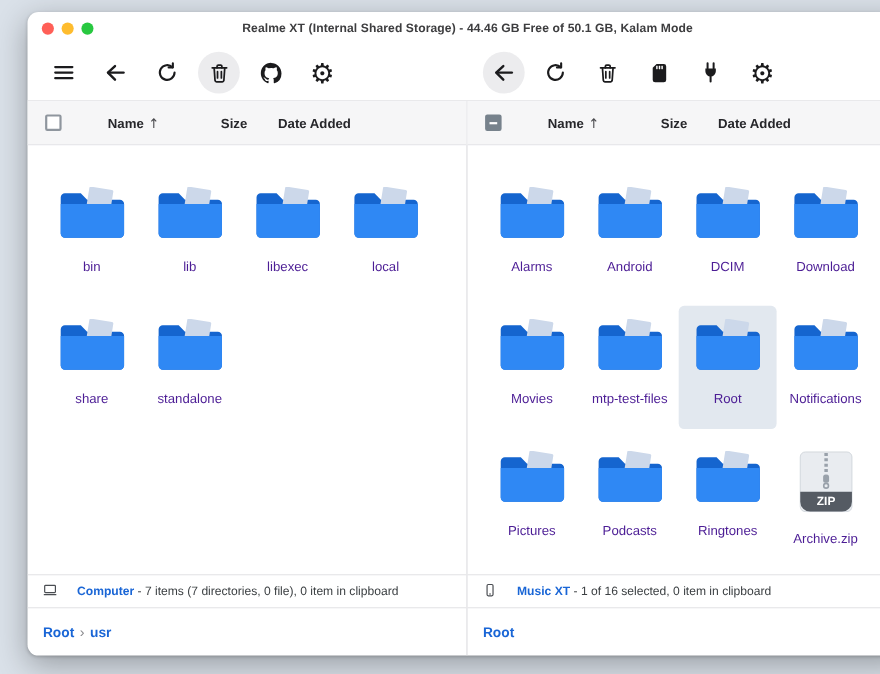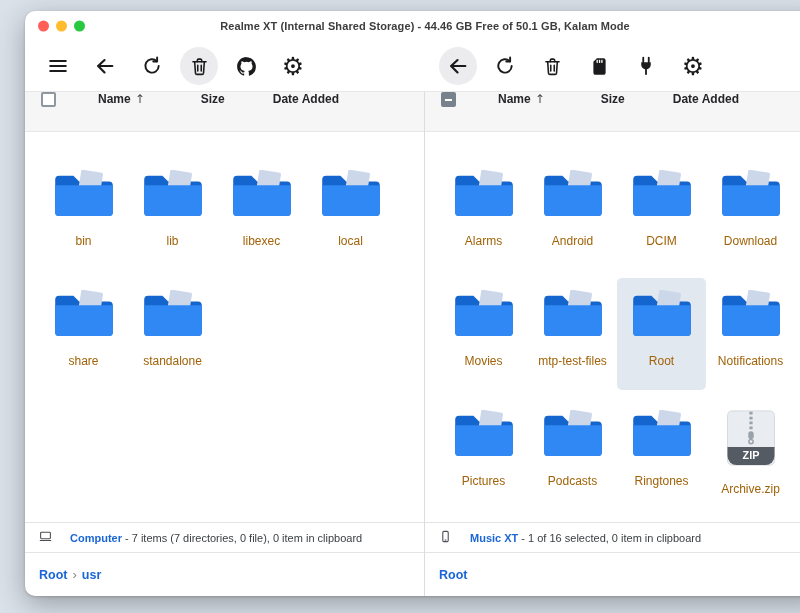--- a/index.html
+++ b/index.html
@@ -29,42 +29,42 @@
   .tool-btn { width: 38px; height: 38px; border-radius: 50%; display: flex; align-items: center; justify-content: center; cursor: pointer; }
   .tool-btn.active { background: #ececee; }
   .tool-btn svg { display: block; }
   .glyph-gear { font-family: "DejaVu Sans", sans-serif; font-size: 25px; color: #1b1b1d; line-height: 1; }
   
   .content { flex: 1 1 auto; display: flex; border-top: 1px solid #e7e7e9; min-height: 0; }
   .pane { width: 50%; display: flex; flex-direction: column; min-width: 0; }
   .pane.left { border-right: 1px solid #dcdcdf; }
   .pane-header {
     height: 40px; flex: 0 0 auto; background: #f6f6f7; border-bottom: 1px solid #e7e7e9;
-    display: flex; align-items: flex-start; padding-left: 16px;
+    display: flex; align-items: center; padding-left: 16px;
     font-size: 12px; font-weight: 700; color: #26262a;
   }
   .checkbox { width: 15px; height: 15px; border: 2px solid #8f969e; border-radius: 2px; background: #fff; flex: 0 0 auto; position: relative; cursor: pointer; }
   .checkbox.indeterminate { background: #77828c; border-color: #77828c; }
   .checkbox.indeterminate::after { content: ""; position: absolute; left: 2px; top: 4.5px; width: 7px; height: 2px; background: #fff; }
   .h-name { margin-left: 42px; display: flex; align-items: center; gap: 4px; cursor: pointer; }
   .sort { font-family: "DejaVu Sans", sans-serif; font-weight: 400; color: #4a4a4e; }
   .h-size { margin-left: 56px; cursor: pointer; }
-  .h-date { margin-left: 48px; cursor: pointer; }
+  .h-date { margin-left: 28px; cursor: pointer; }
   
   .grid {
     flex: 1 1 auto; min-height: 0; overflow: hidden;
     padding: 26px 0 0 14px;
     display: grid; grid-template-columns: repeat(4, 89px);
     grid-auto-rows: 112px; row-gap: 8px;
     align-content: start;
   }
   .file-item { width: 89px; padding-top: 12px; text-align: center; border-radius: 5px; cursor: pointer; }
   .file-item.selected { background: #e2e8ef; }
   .icon-wrap { display: inline-block; height: 52px; }
-  .file-label { margin-top: 12px; font-size: 12px; color: #a16207; white-space: nowrap; overflow: hidden; text-overflow: ellipsis; padding: 0 2px; }
+  .file-label { margin-top: 12px; font-size: 12px; color: #4c1d95; white-space: nowrap; overflow: hidden; text-overflow: ellipsis; padding: 0 2px; }
   
   .statusbar {
     height: 30px; flex: 0 0 auto; border-top: 1px solid #e4e4e6;
     display: flex; align-items: center; padding-left: 14px; gap: 18px;
     font-size: 11px; color: #3c4043;
   }
   .device-name { color: #1a66d6; font-weight: 700; }
   
   .breadcrumb {
     height: 44px; flex: 0 0 auto; border-top: 1px solid #e4e4e6;

